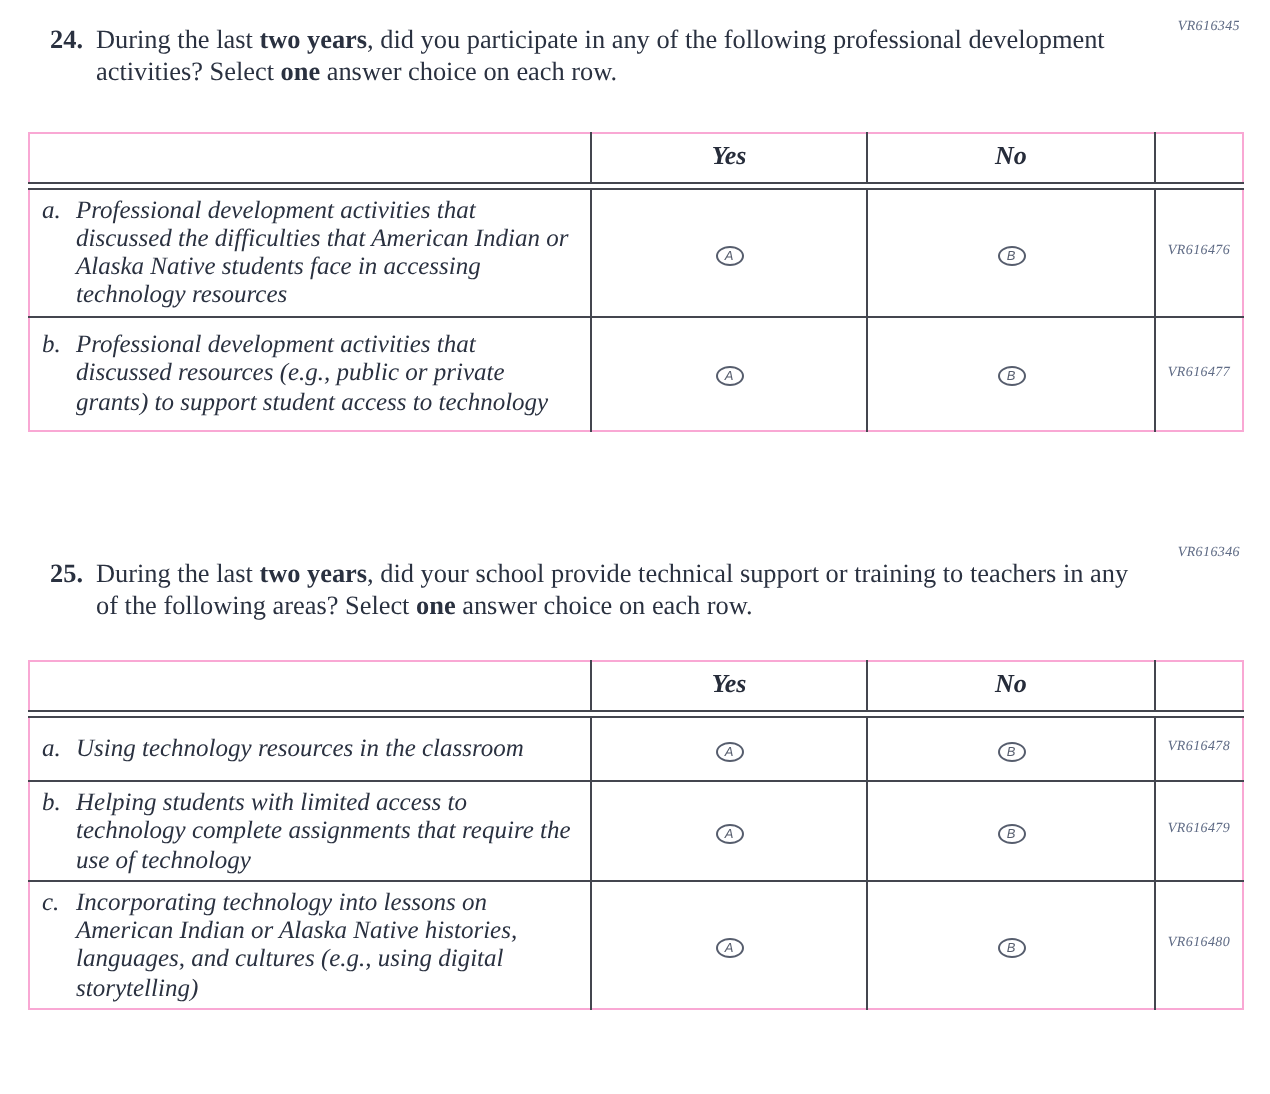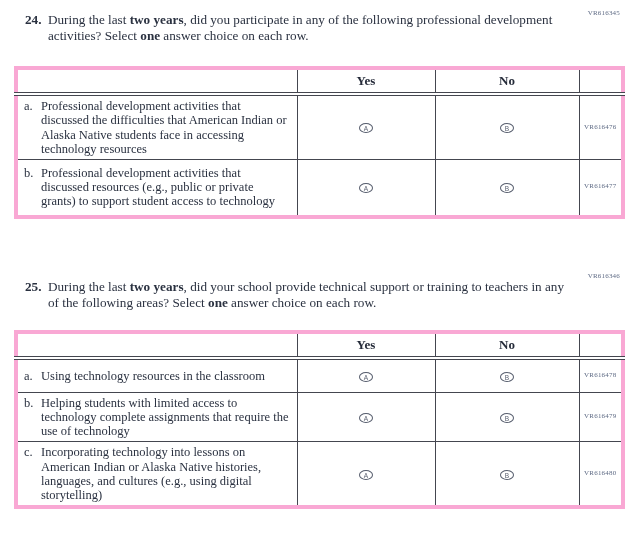--- a/index.html
+++ b/index.html
@@ -11,20 +11,21 @@
     color: #2a3140;
     overflow: hidden;
   }
   .vr-top {
     position: absolute;
     right: 15px;
     font-size: 7px;
     letter-spacing: 0.2px;
     color: #5f6b85;
     font-family: "Liberation Serif", serif;
+    font-style: italic;
   }
   #vr-q24 { top: 9px; }
   #vr-q25 { top: 272px; text-align: center; }
 
   .q-text {
     position: absolute;
     left: 25px;
     width: 548px;
     font-size: 13.2px;
     line-height: 1.18;
@@ -35,23 +36,24 @@
   #q25-text { top: 279px; }
   .q-num { font-weight: bold; display: inline-block; width: 23px; text-indent: 0; }
   .bold-seg { font-weight: bold; text-align: right; }
 
   table.resp-table {
     position: absolute;
     left: 14px;
     width: 607px;
     border-collapse: collapse;
     table-layout: fixed;
-    border: 4px solid #f9a8d4;
+    border: 1px solid #f9a8d4;
     font-size: 12.5px;
     line-height: 1.14;
+    font-style: italic;
   }
   #table-q24 { top: 66px; }
   #table-q25 { top: 330px; }
 
   .resp-table col.c-stem { width: 281px; }
   .resp-table col.c-yes  { width: 138px; }
   .resp-table col.c-no   { width: 144px; }
   .resp-table col.c-code { width: 44px; }
 
   .resp-table th, .resp-table td {

